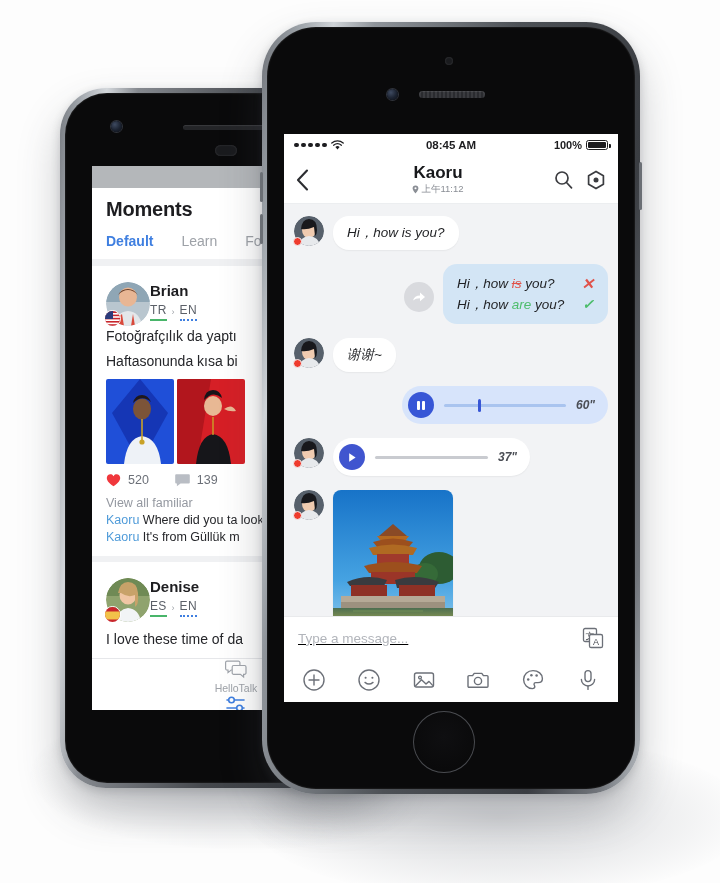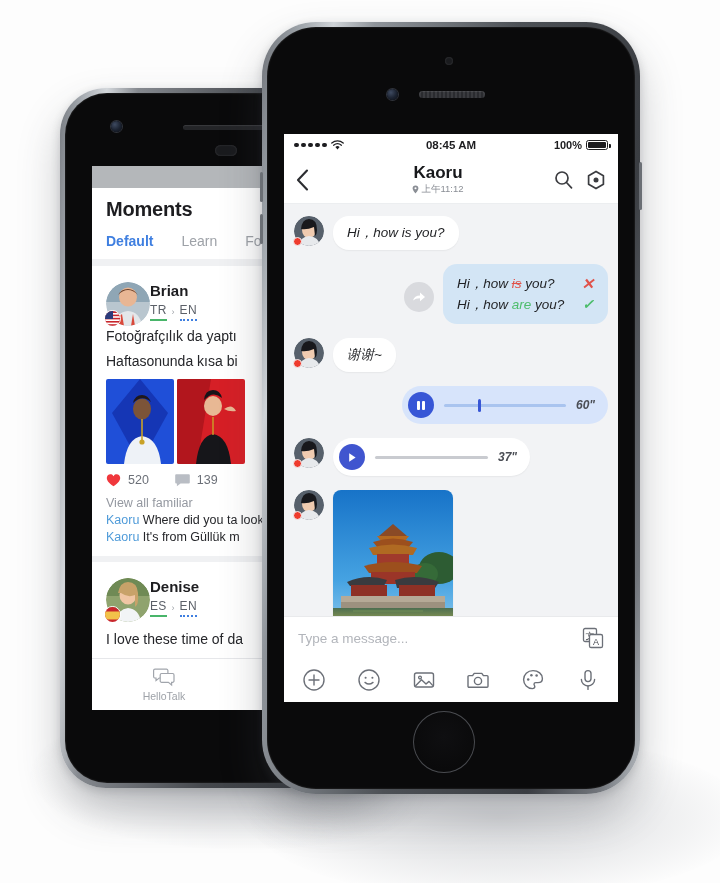--- a/index.html
+++ b/index.html
@@ -85,21 +85,21 @@
   .p-img { width:68px; height:85px; border-radius:2px; overflow:hidden; flex:0 0 auto; }
   .p-stats { display:flex; align-items:center; gap: 26px; padding: 9px 14px 7px 14px; }
   .stat { display:flex; align-items:center; gap:7px; font-size:12.5px; color:#6c7078; }
   .comments { padding: 2px 14px 10px 14px; }
   .c-viewall { font-size: 12.5px; color:#9498a0; padding-bottom:2px; }
   .c-line { font-size: 12.5px; color:#25262a; line-height:17px; white-space:nowrap; overflow:hidden; }
   .c-line.wrap { white-space:normal; }
   .c-user { color:#4f9bd9; }
 
   .l-tabbar { position:absolute; left:0; right:0; bottom:0; height:52px; background:#fff;
-              border-top:1px solid #e6e7ea; display:flex; }
+              border-top:1px solid #e6e7ea; display:flex;flex-direction:column; }
   .l-tabitem { flex:1; display:flex; flex-direction:column; align-items:center; justify-content:center; gap:3px; }
   .l-tablabel { font-size: 10.5px; color:#9ea2a8; }
   .l-tabitem.active .l-tablabel { color:#3f7fe0; }
 
   
   #phone-right { left: 262px; top: 22px; width: 378px; height: 772px; }
   #phone-right .screen { left: 22px; right: 22px; top: 112px; bottom: 92px; background:#fff; }
 
   
   .r-statusbar { height: 22px; background:#fff; display:flex; align-items:center;
@@ -157,21 +157,21 @@
   .track.recv { width: 113px; background:#c9cbd0; }
   .thumb { position:absolute; top:-5px; left: 28%; width:3px; height:13px; background:#3756d6;
            border-radius:2px; }
   .dur { font-size: 12px; color:#4b4e55; font-weight:600; }
 
   .photo-bub { width: 120px; height: 140px; border-radius: 8px; overflow:hidden;
                box-shadow: 0 1px 2px rgba(0,0,0,0.07); }
 
   .r-inputbar { position:absolute; left:0; right:0; bottom:0; height:86px; background:#fff;
                 border-top:1px solid #e9eaec; }
-  .ib-top { display:flex; align-items:center; height:42px; padding: 0 14px; }
+  .ib-top { display:flex; align-items:center; height:42px; padding: 0 14px; text-decoration: underline; }
   .ib-placeholder { flex:1; font-size: 13.5px; color:#b2b5bb; }
   .ib-icons { display:flex; align-items:center; justify-content:space-between;
               padding: 0 18px; height: 42px; }
   .ic { width:24px; height:24px; color:#6c7078; }
 
   svg { display:block; }
 </style>
 </head>
 <body>
 

